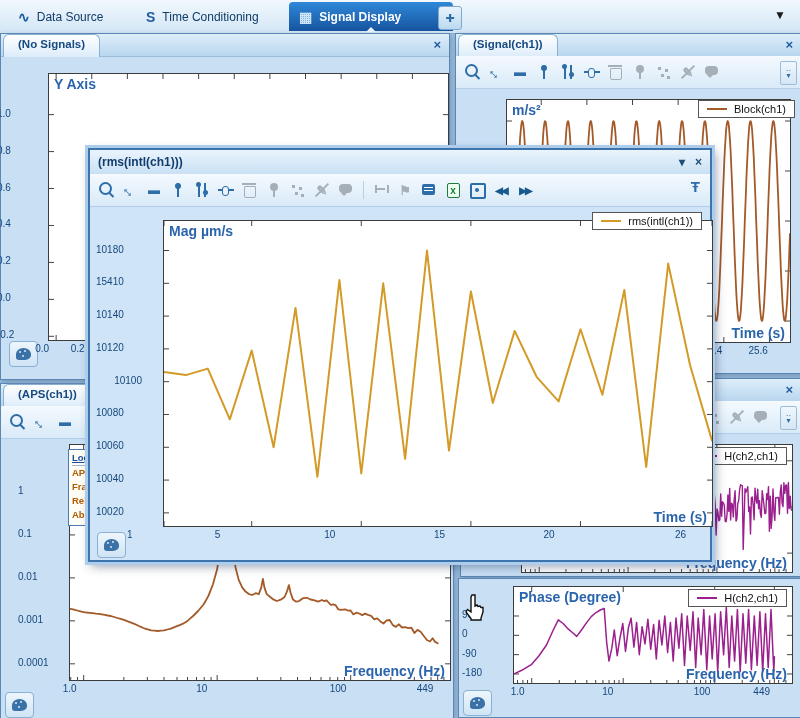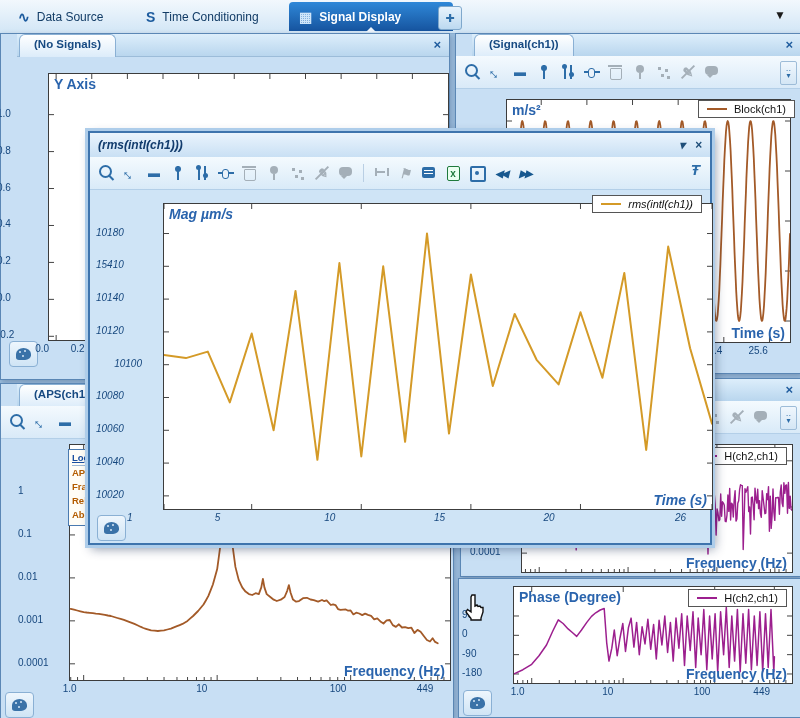--- a/index.html
+++ b/index.html
@@ -9,38 +9,38 @@
   .rtab{position:absolute;top:5px;height:24px;display:flex;align-items:center;gap:7px;padding:0 10px;font-size:12px;color:#123c66;cursor:default;}
   .rtab .ricon{color:#1c5b9e;font-size:14px;font-weight:bold;}
   #rt1{left:8px;} #rt2{left:136px;}
   #rt3{left:289px;top:2px;height:29px;width:144px;background:linear-gradient(#2f88d8,#16549f);color:#fff;font-weight:bold;border-radius:4px 4px 0 0;}
   #rt3 .ricon{color:#cfe6fa;}
   #rt3 .notch{position:absolute;left:50%;bottom:-1px;margin-left:-5px;width:0;height:0;border-left:5px solid transparent;border-right:5px solid transparent;border-bottom:5px solid #eef5fc;}
   #ribbon-extra{position:absolute;left:438px;top:6px;width:22px;height:22px;border:1px solid #7fa8cc;border-radius:3px;background:linear-gradient(#e8f3fc,#bcd9f0);display:flex;align-items:center;justify-content:center;color:#2d6da8;font-size:11px;}
   #ribbon-caret{position:absolute;right:14px;top:8px;color:#1a1a1a;font-size:12px;}
   
   .win{position:absolute;background:#c8dff4;border:1px solid #5b87b5;box-shadow:1px 2px 5px rgba(20,40,80,.28);}
-  .tabrow{position:absolute;top:0;left:16px;right:0;height:22px;background:linear-gradient(#ddeefb,#b9d6ee);border-bottom:1px solid #9cbcd9;}
+  .tabrow{position:absolute;top:0;left:0;right:0;height:22px;background:linear-gradient(#ddeefb,#b9d6ee);border-bottom:1px solid #9cbcd9;}
   .doctab{display:inline-block;margin-left:2px;height:19px;padding:3px 14px 0;background:linear-gradient(#ffffff,#dcecfa);border:1px solid #8ab0d4;border-bottom:none;border-radius:6px 6px 0 0;font-size:11.5px;color:#174a82;font-weight:bold;}
   .xclose{position:absolute;right:8px;top:3px;color:#1f5c9e;font-weight:bold;font-size:13px;cursor:default;}
   .tbar{position:absolute;top:22px;left:0;right:0;height:32px;background:linear-gradient(#f4fafe,#d9eaf8);border-bottom:1px solid #b3cfe8;display:flex;align-items:center;gap:4px;padding:0 6px;}
   #w-rms{border:2px solid #3e74ad;box-shadow:0 0 0 3px #aecdea,3px 4px 10px rgba(10,30,70,.45);background:#cfe4f6;}
   #w-rms .titlebar{position:absolute;top:0;left:0;right:0;height:24px;background:linear-gradient(#eaf4fd,#c9e0f4);border-bottom:1px solid #a9c7e2;display:flex;align-items:center;font-weight:bold;font-size:12px;color:#123c6d;padding:0 8px;}
   #w-rms .titlebar .tspace{flex:1;}
   #w-rms .titlebar .tbtn{color:#1f4e79;font-size:12px;margin-left:10px;font-weight:bold;}
   #w-rms .tbar{top:24px;}
   .plot-wrap{position:absolute;inset:0;}
   .plot-frame{position:absolute;background:#fff;border:1px solid #3c3c3c;}
   .plot-frame svg{display:block;}
   
   #w-nosignals{left:0;top:33px;width:448px;height:345px;z-index:1;}
   #f-nosignals{left:47px;top:39px;width:399px;height:266px;}
   #w-block{left:455px;top:33px;width:345px;height:339px;z-index:1;}
   #f-block{left:50px;top:65px;width:283px;height:242px;}
-  #w-rms{left:88px;top:131px;width:620px;height:410px;z-index:10;font-style:italic;}
+  #w-rms{left:88px;top:148px;width:620px;height:410px;z-index:10;}
   #f-rms{left:57px;top:70px;width:548px;height:305px;margin-left:16px;}
   #w-aps{left:0;top:383px;width:452px;height:335px;z-index:2;}
   #f-aps{left:68px;top:60px;width:380px;height:235px;}
   #w-frf{left:460px;top:378px;width:340px;height:197px;z-index:2;}
   #f-frf{left:60px;top:65px;width:270px;height:127px;}
   #w-phase{left:458px;top:578px;width:342px;height:138px;z-index:2;}
   #f-phase{left:54px;top:7px;width:278px;height:96px;text-align:center;}
   
   .tick{position:absolute;font-size:10px;color:#16477e;pointer-events:none;white-space:nowrap;}
   .inlabel{position:absolute;font-weight:bold;font-size:14px;color:#2a64ad;pointer-events:none;}

